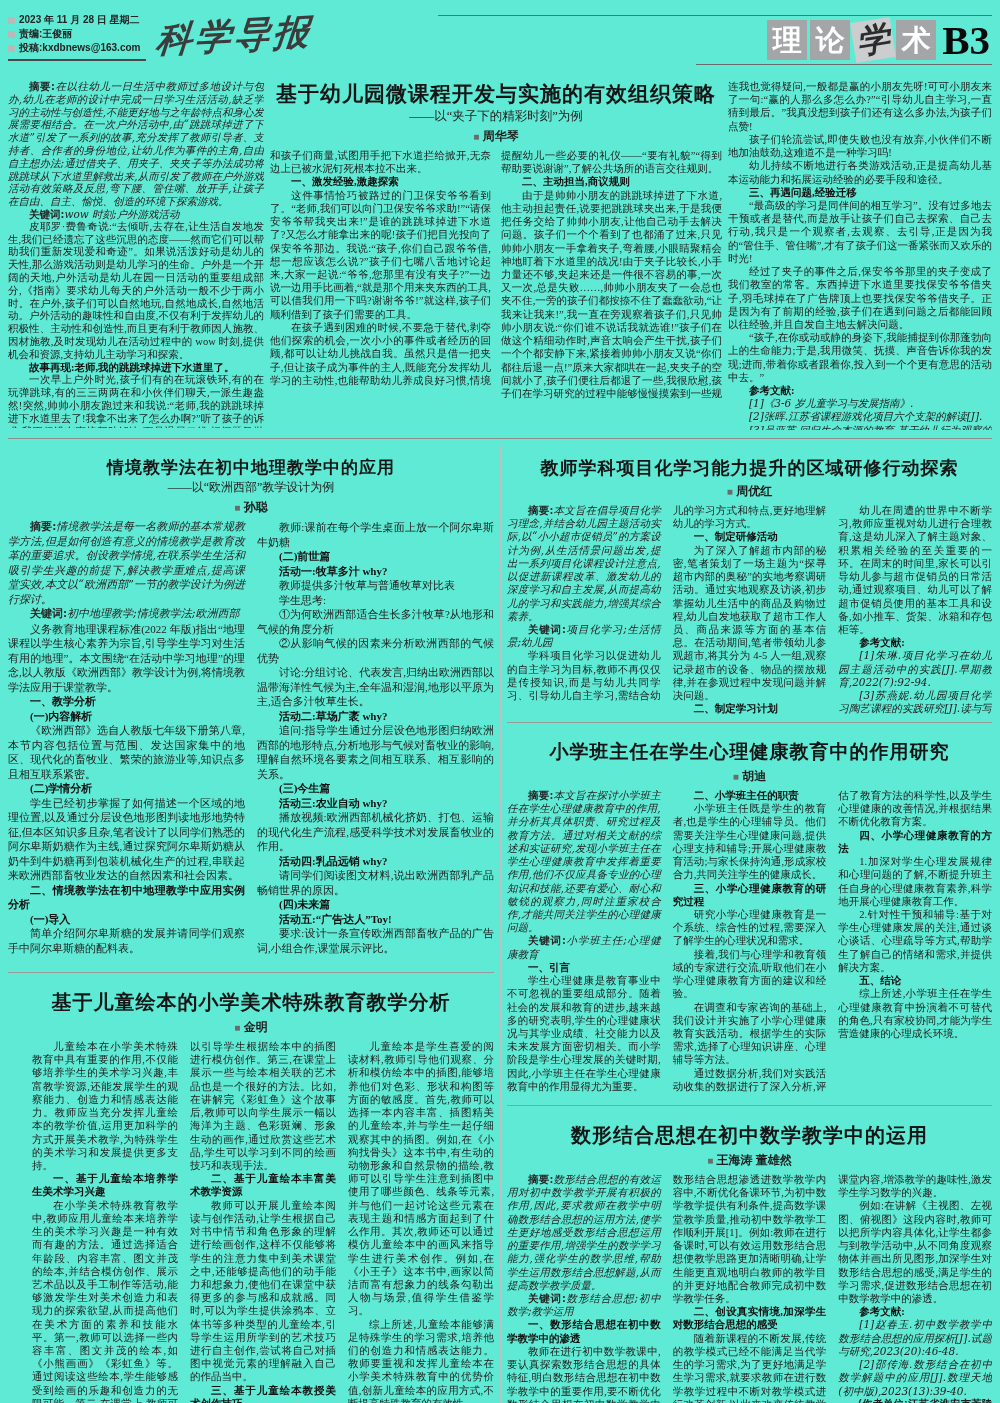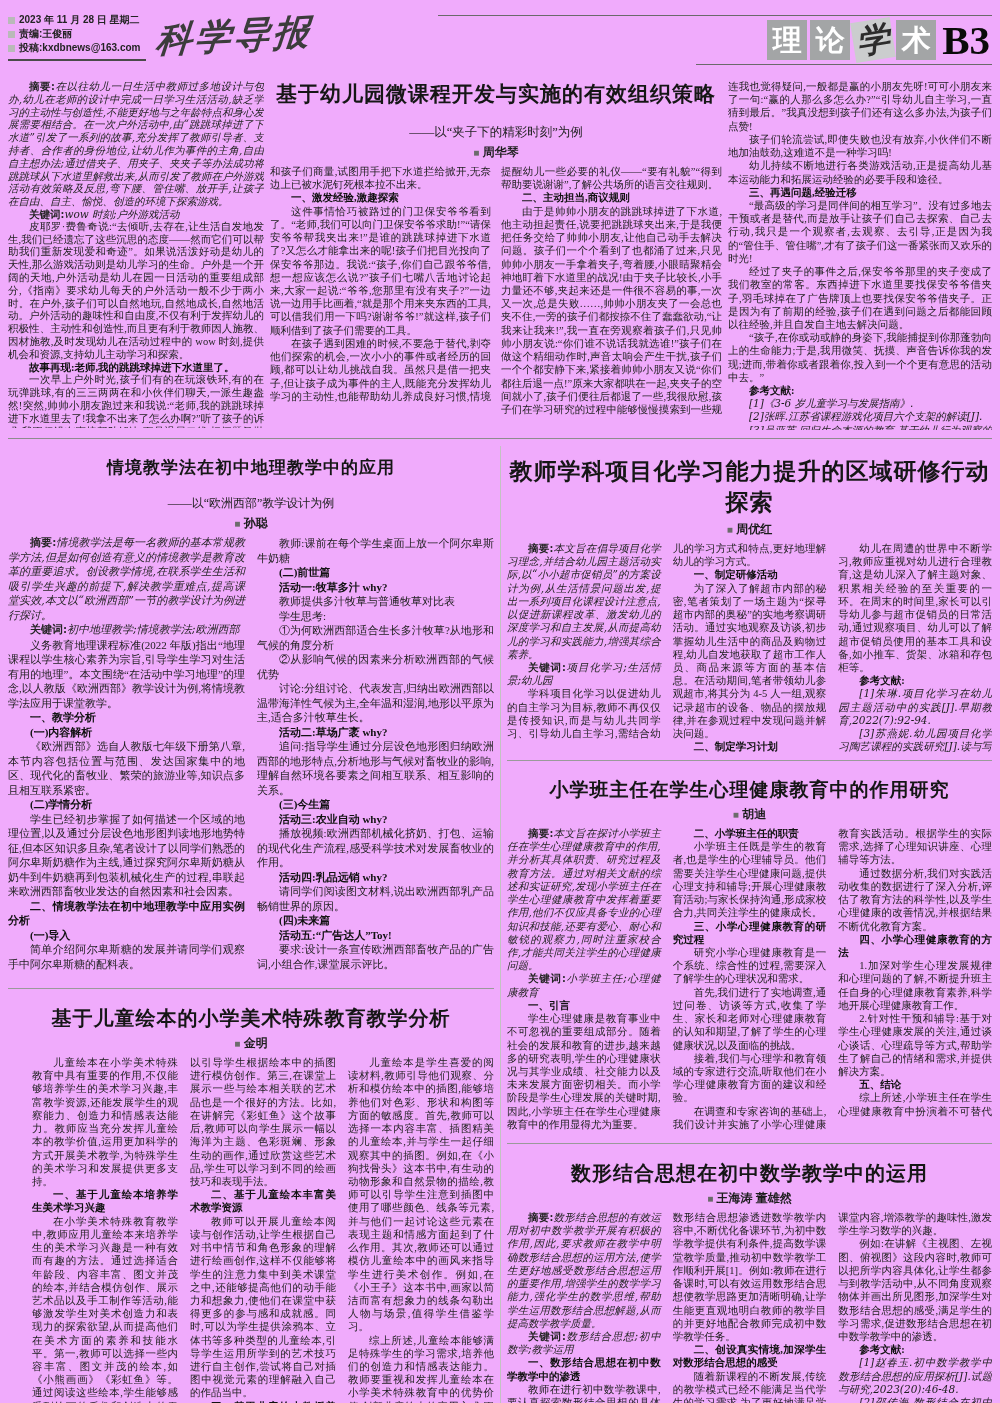--- a/index.html
+++ b/index.html
@@ -1,16 +1,16 @@
 <!DOCTYPE html>
 <html><head>
 <meta charset="utf-8">
 <style>
   html,body{margin:0;padding:0;background:#d8d8d8;}
-  .page{position:relative;width:1000px;height:1403px;margin:0 auto;background:#f0abfc;
+  .page{position:relative;width:1000px;height:1403px;margin:0 auto;background:#5eead4;
         padding:6px 8px 0;box-sizing:border-box;overflow:hidden;
         font-family:"Liberation Serif","DejaVu Serif",serif;color:#1d1d1d;}
   
   .hdr{position:relative;height:68px;}
   .hdr-info{position:absolute;left:0;top:7px;width:138px;font-family:"Liberation Sans",sans-serif;
             font-size:10px;font-weight:bold;color:#232323;border-bottom:2px solid #4a4a4a;padding-bottom:4px;}
   .info-row{display:flex;align-items:center;gap:4px;line-height:14px;white-space:nowrap;}
   .sq{width:7px;height:7px;background:#b9b9b9;display:inline-block;flex:none;}
   .masthead{position:absolute;left:148px;top:6px;font-family:"DejaVu Serif",serif;font-style:italic;
             font-weight:bold;font-size:36px;color:#3c3c3c;letter-spacing:3px;
@@ -20,21 +20,21 @@
   .sec-area{position:absolute;right:2px;top:14px;display:flex;align-items:flex-start;gap:3px;}
   .sec-box{width:40px;height:40px;background:#a3a5a6;color:#fff;font-family:"Liberation Sans",sans-serif;
            font-weight:bold;font-size:29px;line-height:40px;text-align:center;}
   .sec-box.alt{background:#cbcdce;color:#2c2c2c;font-family:"DejaVu Serif",serif;font-style:italic;
            font-size:33px;transform:rotate(-9deg);}
   .pageno{font-family:"Liberation Serif",serif;font-weight:bold;font-size:41px;line-height:41px;
           margin-left:3px;color:#0a0a0a;}
   
   .t{font-family:"Liberation Sans","DejaVu Sans",sans-serif;font-weight:bold;text-align:center;
      margin:0;color:#161616;letter-spacing:1px;}
-  .sub{text-align:center;font-size:12px;margin:16px 0 0;color:#222;}
+  .sub{text-align:center;font-size:12px;margin:0 0 0;color:#222;}
   .by{text-align:center;font-family:"Liberation Sans",sans-serif;font-weight:bold;font-size:12px;margin:3px 0 4px;}
   .bym{color:#6b6b6b;font-size:10px;}
   .body{font-size:10.5px;line-height:1.26;text-align:justify;overflow:hidden;column-fill:auto;}
   .body p{margin:0;}
   .b-p,.b-kai,.b-ref,.b-affil{text-indent:2em;}
   .b-pc{text-indent:0;}
   .b-h,.b-h2{font-weight:bold;text-indent:2em;color:#111;}
   .b-kai{font-family:"DejaVu Serif",serif;font-style:italic;color:#242424;}
   .b-kai b{font-style:normal;}
   .b-ref{font-family:"DejaVu Serif",serif;font-style:italic;}
@@ -53,21 +53,21 @@
   .main-sep{border:none;border-top:1px solid #8d8d8d;margin:4px 0 0;}
   .row{display:flex;margin-top:1px;}
   .col-left{width:486px;}
   .vdiv{width:1px;background:#c2c2c2;margin:6px 6px 0;}
   .col-right{flex:1;min-width:0;}
   .art{padding-top:16px;}
   .cols2{column-count:2;column-gap:12px;}
   .cols3{column-count:3;column-gap:12px;}
   .a2 .t{font-size:17px;}
   .a2 .body{height:446px;font-size:11px;line-height:1.32;}
-  .a3 .t{font-size:23px;}
+  .a3 .t{font-size:18px;}
   .a3 .body{height:212px;}
   .a4 .t{font-size:19px;}
   .a4 .body{height:310px;}
   .a5 .t{font-size:20px;}
   .a5 .body{height:374px;margin-left:24px;}
   .a6 .t{font-size:20px;}
   .a6 .body{height:258px;}
   .art-sep{border:none;border-top:1px solid #9a9a9a;margin:6px 0 0;}
 </style>
 </head>
@@ -249,21 +249,20 @@
         </div>
         <div class="body cols3">
             <p class="b-kai"><b>摘要:</b>本文旨在探讨小学班主任在学生心理健康教育中的作用,并分析其具体职责、研究过程及教育方法。通过对相关文献的综述和实证研究,发现小学班主任在学生心理健康教育中发挥着重要作用,他们不仅应具备专业的心理知识和技能,还要有爱心、耐心和敏锐的观察力,同时注重家校合作,才能共同关注学生的心理健康问题。</p>
             <p class="b-kai"><b>关键词:</b>小学班主任;心理健康教育</p>
             <p class="b-h">一、引言</p>
             <p class="b-p">学生心理健康是教育事业中不可忽视的重要组成部分。随着社会的发展和教育的进步,越来越多的研究表明,学生的心理健康状况与其学业成绩、社交能力以及未来发展方面密切相关。而小学阶段是学生心理发展的关键时期,因此,小学班主任在学生心理健康教育中的作用显得尤为重要。</p>
             <p class="b-h">二、小学班主任的职责</p>
             <p class="b-p">小学班主任既是学生的教育者,也是学生的心理辅导员。他们需要关注学生心理健康问题,提供心理支持和辅导;开展心理健康教育活动;与家长保持沟通,形成家校合力,共同关注学生的健康成长。</p>
             <p class="b-h">三、小学心理健康教育的研究过程</p>
             <p class="b-p">研究小学心理健康教育是一个系统、综合性的过程,需要深入了解学生的心理状况和需求。</p>
-            <p class="b-p">首先,我们进行了实地调查,通过问卷、访谈等方式,收集了学生、家长和老师对心理健康教育的认知和期望,了解了学生的心理健康状况,以及面临的挑战。</p>
             <p class="b-p">接着,我们与心理学和教育领域的专家进行交流,听取他们在小学心理健康教育方面的建议和经验。</p>
             <p class="b-p">在调查和专家咨询的基础上,我们设计并实施了小学心理健康教育实践活动。根据学生的实际需求,选择了心理知识讲座、心理辅导等方法。</p>
             <p class="b-p">通过数据分析,我们对实践活动收集的数据进行了深入分析,评估了教育方法的科学性,以及学生心理健康的改善情况,并根据结果不断优化教育方案。</p>
             <p class="b-h">四、小学心理健康教育的方法</p>
             <p class="b-p">1.加深对学生心理发展规律和心理问题的了解,不断提升班主任自身的心理健康教育素养,科学地开展心理健康教育工作。</p>
             <p class="b-p">2.针对性干预和辅导:基于对学生心理健康发展的关注,通过谈心谈话、心理疏导等方式,帮助学生了解自己的情绪和需求,并提供解决方案。</p>
             <p class="b-h">五、结论</p>
             <p class="b-p">综上所述,小学班主任在学生心理健康教育中扮演着不可替代的角色,只有家校协同,才能为学生营造健康的心理成长环境。</p>
           </div>
       </article>

